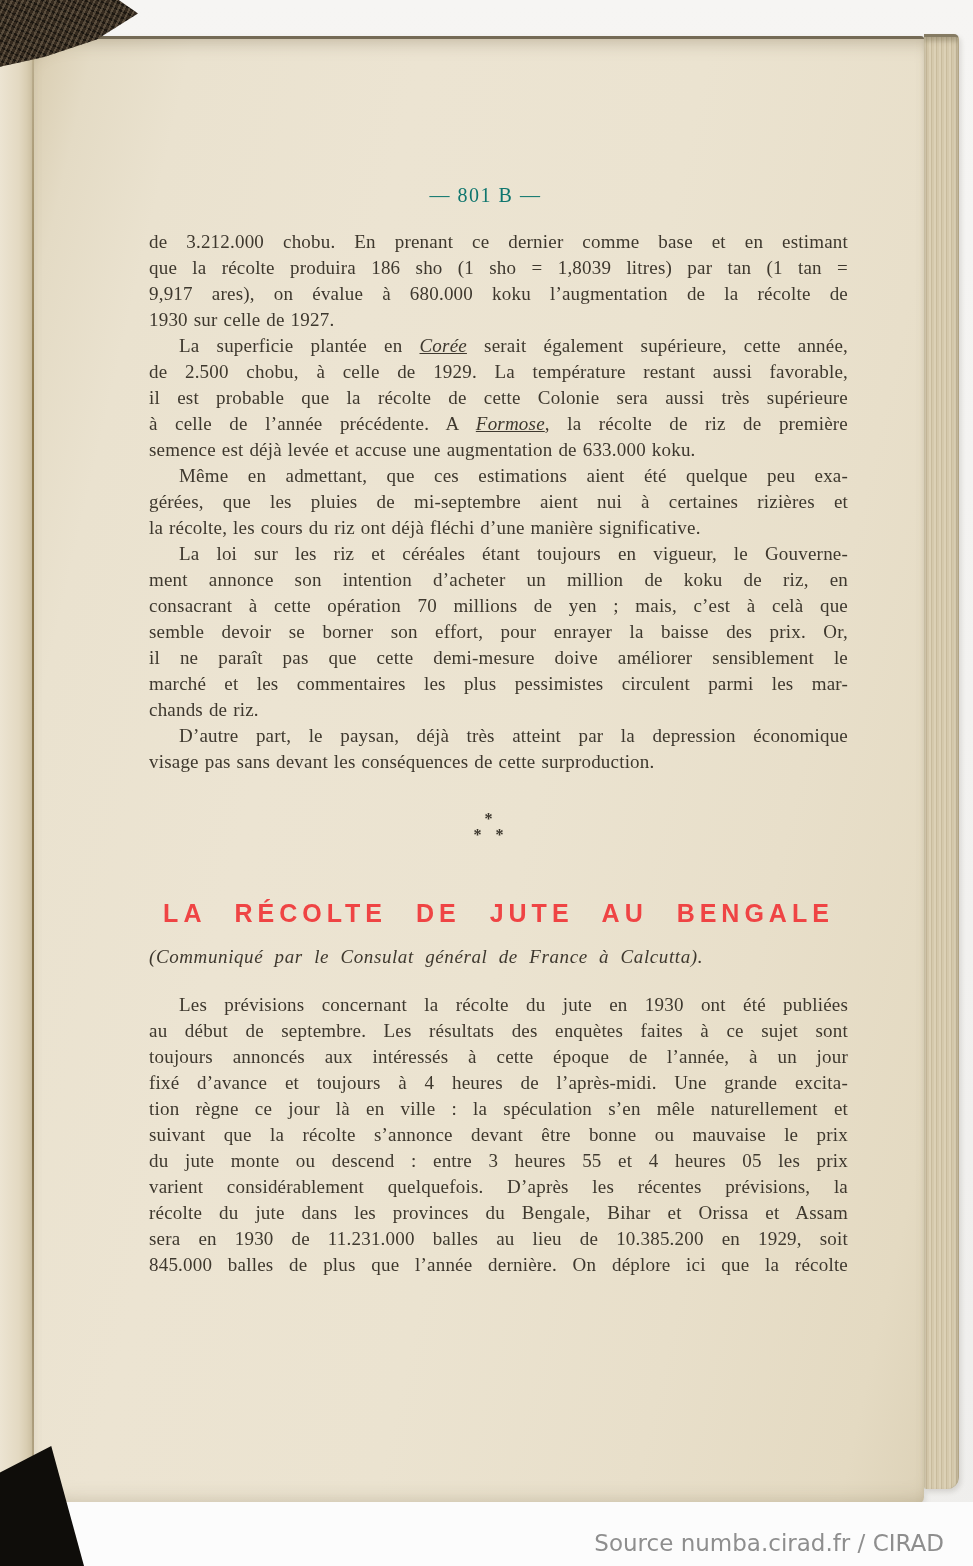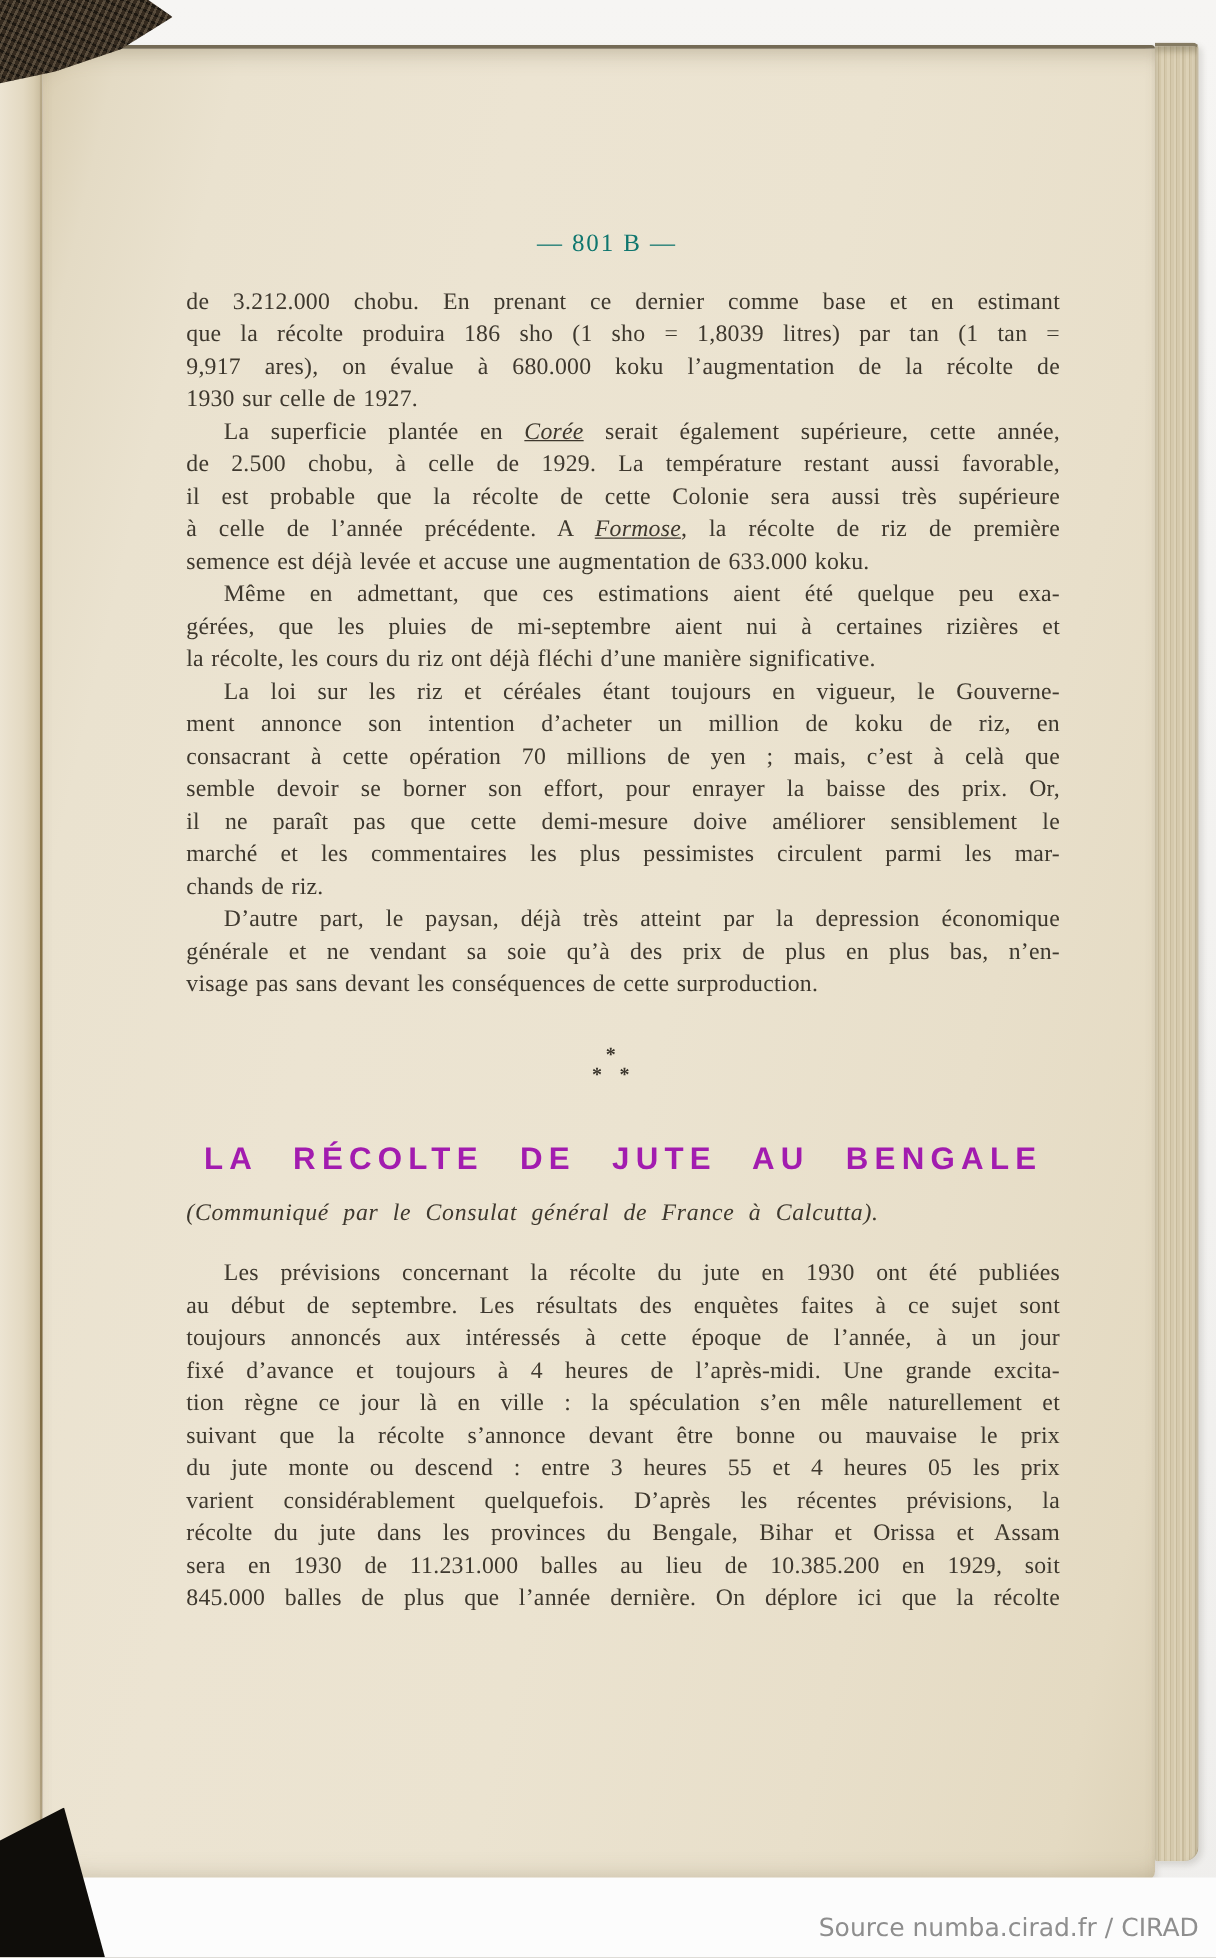--- a/index.html
+++ b/index.html
@@ -43,22 +43,22 @@
   .bottom-band{
     position:absolute;left:0;top:1502px;width:973px;height:64px;
     background:#fcfcfc;
   }
   .cover-wedge{
     position:absolute;left:0;top:1446px;width:84px;height:120px;
     background:#0f0d0a;
     clip-path:polygon(0 22%,61% 0,100% 100%,0 100%);
   }
   .source-credit{
-    position:absolute;right:14px;top:1530px;
-    font-family:"DejaVu Sans",sans-serif;font-size:20px;color:#8e8e8e;
+    position:absolute;right:29px;top:1530px;
+    font-family:"DejaVu Sans",sans-serif;font-size:23px;color:#8e8e8e;
   }
   
   .content{position:absolute;left:149px;top:184px;width:699px;color:#3e382e;}
   .page-number{
     text-align:center;font-size:20px;letter-spacing:1.5px;color:#0f766e;
     transform:translateX(-13px);margin:0 0 22px 0;
   }
   .para{margin:0;}
   .line{
     font-size:19px;line-height:26px;letter-spacing:.2px;word-spacing:1px;
@@ -66,23 +66,23 @@
   }
   .line.last{text-align-last:left;}
   .line.indent{text-indent:30px;}
   .line i{font-style:italic;text-decoration:underline;}
   .asterism{
     margin-top:36px;text-align:center;transform:translateX(-10px);
     font-size:16px;font-weight:bold;color:#3a352c;line-height:16px;
   }
   .asterism .row2{word-spacing:10px;}
   .jute-title{
-    margin-top:44px;text-align:center;
+    margin-top:56px;text-align:center;
     font-family:"Liberation Sans",sans-serif;font-weight:bold;
-    font-size:25px;letter-spacing:5px;word-spacing:17px;color:#a21caf;
+    font-size:25px;letter-spacing:5px;word-spacing:17px;color:#ef4444;
   }
   .jute-subtitle{
     margin-top:18px;font-style:italic;
     font-size:19px;letter-spacing:.6px;word-spacing:6px;color:#3e382e;
   }
   .jute-paras{margin-top:24px;}
 </style>
 </head>
 <body>
 
@@ -121,21 +121,20 @@
         <div class="line indent"><span>La loi sur les riz et céréales étant toujours en vigueur, le Gouverne-</span></div>
         <div class="line"><span>ment annonce son intention d’acheter un million de koku de riz, en</span></div>
         <div class="line"><span>consacrant à cette opération 70 millions de yen ; mais, c’est à celà que</span></div>
         <div class="line"><span>semble devoir se borner son effort, pour enrayer la baisse des prix. Or,</span></div>
         <div class="line"><span>il ne paraît pas que cette demi-mesure doive améliorer sensiblement le</span></div>
         <div class="line"><span>marché et les commentaires les plus pessimistes circulent parmi les mar-</span></div>
         <div class="line last"><span>chands de riz.</span></div>
       </div>
       <div class="para">
         <div class="line indent"><span>D’autre part, le paysan, déjà très atteint par la depression économique</span></div>
-        <div class="line"><span>générale et ne vendant sa soie qu’à des prix de plus en plus bas, n’en-</span></div>
         <div class="line last"><span>visage pas sans devant les conséquences de cette surproduction.</span></div>
       </div>
     </div>
 
   <div class="asterism">
     <div class="row1">*</div>
     <div class="row2">* *</div>
   </div>
 
   <div class="jute-title">LA RÉCOLTE DE JUTE AU BENGALE</div>

